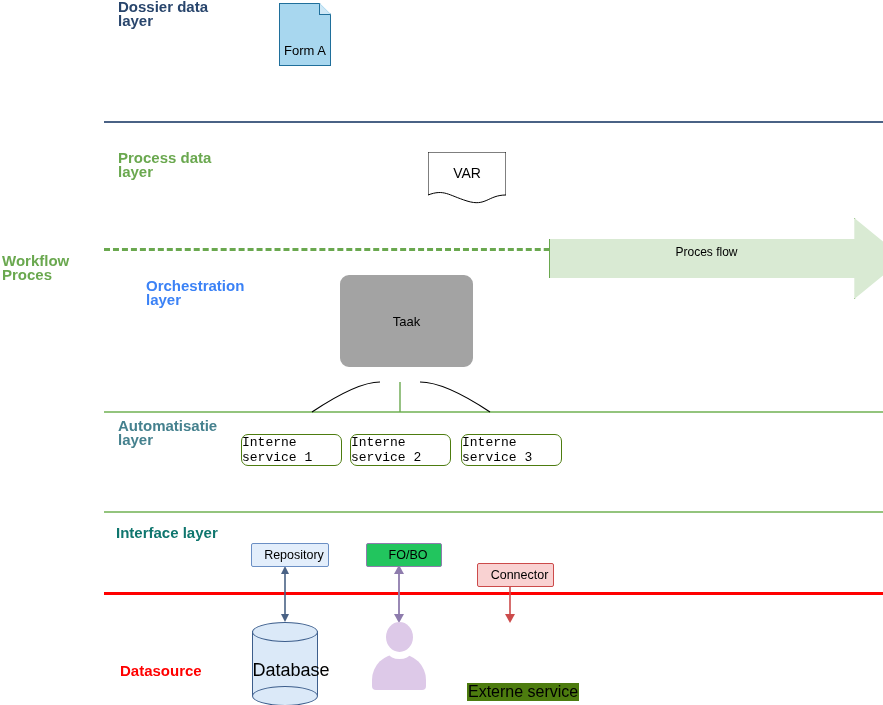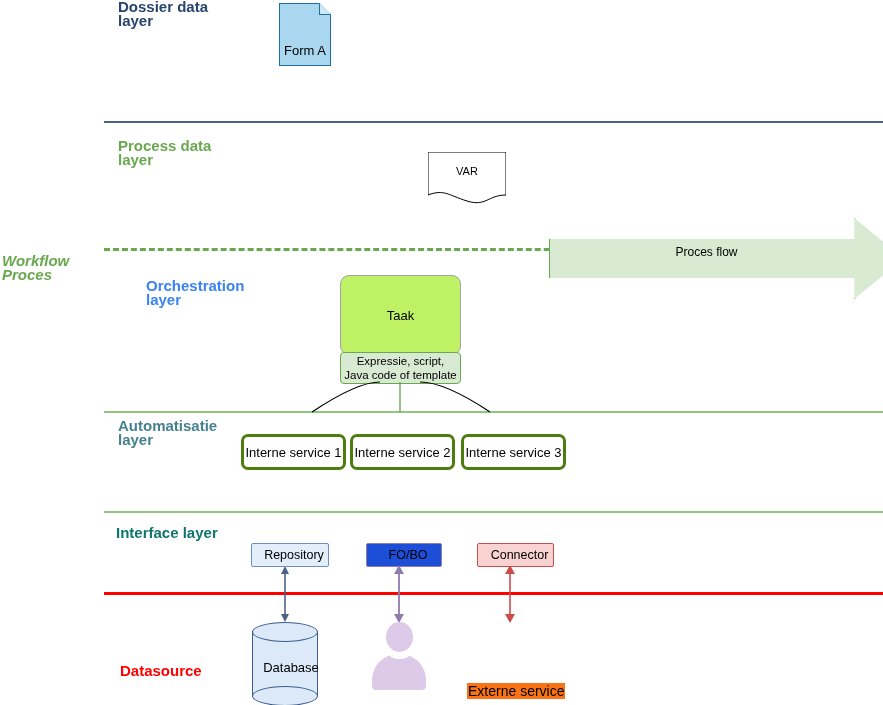--- a/index.html
+++ b/index.html
@@ -21,22 +21,22 @@
 
   
   .layer-label {
     font-weight: bold;
     font-size: 15px;
     line-height: 14px;
     letter-spacing: 0px;
     white-space: pre-line;
   }
   #lbl-dossier   { left: 118px; top: 0px;   color: #28456c; }
-  #lbl-process   { left: 118px; top: 139px; color: #6aa84f; }
-  #lbl-workflow  { left: 2px;   top: 254px; color: #6aa84f; font-style: italic; }
+  #lbl-process   { left: 118px; top: 151px; color: #6aa84f; }
+  #lbl-workflow  { left: 2px;   top: 254px; color: #6aa84f; }
   #lbl-orch      { left: 118px; top: 279px; color: #3b82f6; margin-left: 28px; }
   #lbl-autom     { left: 118px; top: 419px; color: #45818e; }
   #lbl-interface { left: 116px; top: 526px; color: #0f766e; }
   #lbl-datasrc   { left: 120px; top: 616px; color: #ff0000; margin-top: 48px; }
 
   
   .divider { height: 0; border-top-style: solid; }
   #div-blue  { left: 104px; top: 121px; width: 779px; border-top: 2px solid #4a6285; }
   #div-green-dashed {
     left: 104px; top: 248px; width: 697px; height: 0;
@@ -67,21 +67,21 @@
   #form-a .doc-text {
     position: absolute; inset: 0;
     display: flex; align-items: center; justify-content: center;
     font-size: 13px; color: #000; margin-top: 32px;
   }
 
   
   #var-doc { left: 428px; top: 152px; width: 78px; height: 52px; }
   #var-doc .var-text {
     position: absolute; left: 0; right: 0; top: 13px;
-    text-align: center; font-size: 11px; color: #000;
+    text-align: center; font-size: 14px; color: #000;
   }
 
   
   #proces-flow {
     left: 549px; top: 218px; width: 326px; height: 81px; padding-left: 29px;
   }
   #proces-flow .pf-shape {
     position: absolute; inset: 0;
     background: #d9ead3;
     border: 1px solid #6aa84f;
@@ -89,93 +89,93 @@
   }
   #proces-flow .pf-text {
     position: absolute; left: 0; right: 40px; top: 27px;
     text-align: center; font-size: 12px; color: #000;
     background: transparent;
   }
 
   
   #taak {
     left: 340px; top: 275px; width: 119px; height: 78px;
-    background: #bef264; border: 1px solid #a3a3a3; border-radius: 9px;
+    background: #a3a3a3; border: 7px solid #a3a3a3; border-radius: 9px;
     display: flex; align-items: center; justify-content: center;
     font-size: 13px; color: #000;
   }
   #taak-note {
     left: 340px; top: 352px; width: 119px; height: 30px;
     background: #d9ead3; border: 1px solid #6aa84f; border-radius: 4px;
     display: flex; align-items: center; justify-content: center;
     text-align: center; font-size: 11.5px; line-height: 14px; color: #000;
     white-space: pre-line;
   }
 
   
   .service-box {
     top: 434px; height: 30px;
-    background: #ffffff; border: 3px solid #4d7c0f; border-radius: 7px;
-    display: flex; align-items: center; justify-content: center;
-    font-size: 13px; color: #000;
+    background: #ffffff; border: 1px solid #4d7c0f; border-radius: 7px;
+    display: flex; align-items: center; justify-content: center;
+    font-size: 13px; color: #000; font-family: Liberation Mono, monospace;
   }
   #svc-0 { left: 241px; width: 99px; }
   #svc-1 { left: 350px; width: 99px; }
   #svc-2 { left: 461px; width: 99px; }
 
   
   .iface-box {
     top: 543px; height: 22px;
     display: flex; align-items: center; justify-content: center;
     font-size: 12.5px; color: #000; border-radius: 2px; padding-left: 8px;
   }
   #if-0 { left: 251px; width: 68px; background: #e3eefb; border: 1px solid #6b8fc4; }
-  #if-1 { left: 366px; width: 66px; background: #1d4ed8; border: 1px solid #8e7cad; }
-  #if-2 { left: 477px; width: 67px; background: #f9d2d2; border: 1px solid #cc4b4b; }
+  #if-1 { left: 366px; width: 66px; background: #22c55e; border: 1px solid #8e7cad; }
+  #if-2 { left: 477px; width: 67px; background: #f9d2d2; border: 1px solid #cc4b4b; margin-top: 20px; }
 
   
   #database { left: 252px; top: 622px; width: 66px; height: 83px; }
   #database .cyl-body {
     position: absolute; left: 0; top: 9px; width: 64px; height: 65px;
     background: #dbe9f8; border: 1px solid #3d5e8c;
     border-top: none; border-bottom: none;
   }
   #database .cyl-top {
     position: absolute; left: 0; top: 0; width: 64px; height: 18px;
     background: #dbe9f8; border: 1px solid #3d5e8c; border-radius: 50%;
   }
   #database .cyl-bot {
     position: absolute; left: 0; top: 64px; width: 64px; height: 18px;
     background: #dbe9f8; border: 1px solid #3d5e8c; border-radius: 50%;
   }
   #database .cyl-text {
     position: absolute; left: 0; top: 38px; width: 78px;
-    text-align: center; font-size: 13px; color: #000;
+    text-align: center; font-size: 18px; color: #000;
   }
 
   
   #actor { left: 372px; top: 622px; width: 54px; height: 68px; }
   #actor .head {
     position: absolute; left: 14px; top: 0; width: 27px; height: 30px;
     background: #ddc9e8; border-radius: 50%;
   }
   #actor .body {
     position: absolute; left: 0; top: 32px; width: 54px; height: 36px;
     background: #ddc9e8;
     border-radius: 26px 26px 4px 4px;
   }
   #actor .neck {
     position: absolute; left: 17px; top: 26px; width: 21px; height: 11px;
     background: #ffffff; border-radius: 50%;
   }
 
   
   #externe-service {
-    left: 467px; top: 683px; font-size: 14px; color: #000;
-    background: #f97316; padding: 0 1px; white-space: nowrap;
+    left: 467px; top: 683px; font-size: 16px; color: #000;
+    background: #4d7c0f; padding: 0 1px; white-space: nowrap;
   }
 
   
   svg.overlay { position: absolute; left: 0; top: 0; width: 883px; height: 705px; pointer-events: none; }
 </style>
 </head>
 <body>
 
 <div id="canvas">
 
@@ -210,22 +210,20 @@
     </svg>
     <div class="var-text">VAR</div>
   </div>
 
   <div class="abs" id="proces-flow">
     <div class="pf-shape"></div>
     <div class="pf-text">Proces flow</div>
   </div>
 
   <div class="abs" id="taak">Taak</div>
-  <div class="abs" id="taak-note">Expressie, script,
-Java code of template</div>
 
   <svg class="overlay">
 
     <path d="M400,382 L400,412" stroke="#6aa84f" stroke-width="1.4" fill="none"></path>
     <path d="M380,382 C360,382 330,400 312,412" stroke="#000000" stroke-width="1.2" fill="none"></path>
     <path d="M420,382 C442,382 472,400 490,412" stroke="#000000" stroke-width="1.2" fill="none"></path>
 
     <line x1="285" y1="568" x2="285" y2="618" stroke="#4a6285" stroke-width="1.6"></line>
     <path d="M285,566 l-4,8 l8,0 Z" fill="#4a6285"></path>
     <path d="M285,622 l-4,-8 l8,0 Z" fill="#4a6285"></path>

